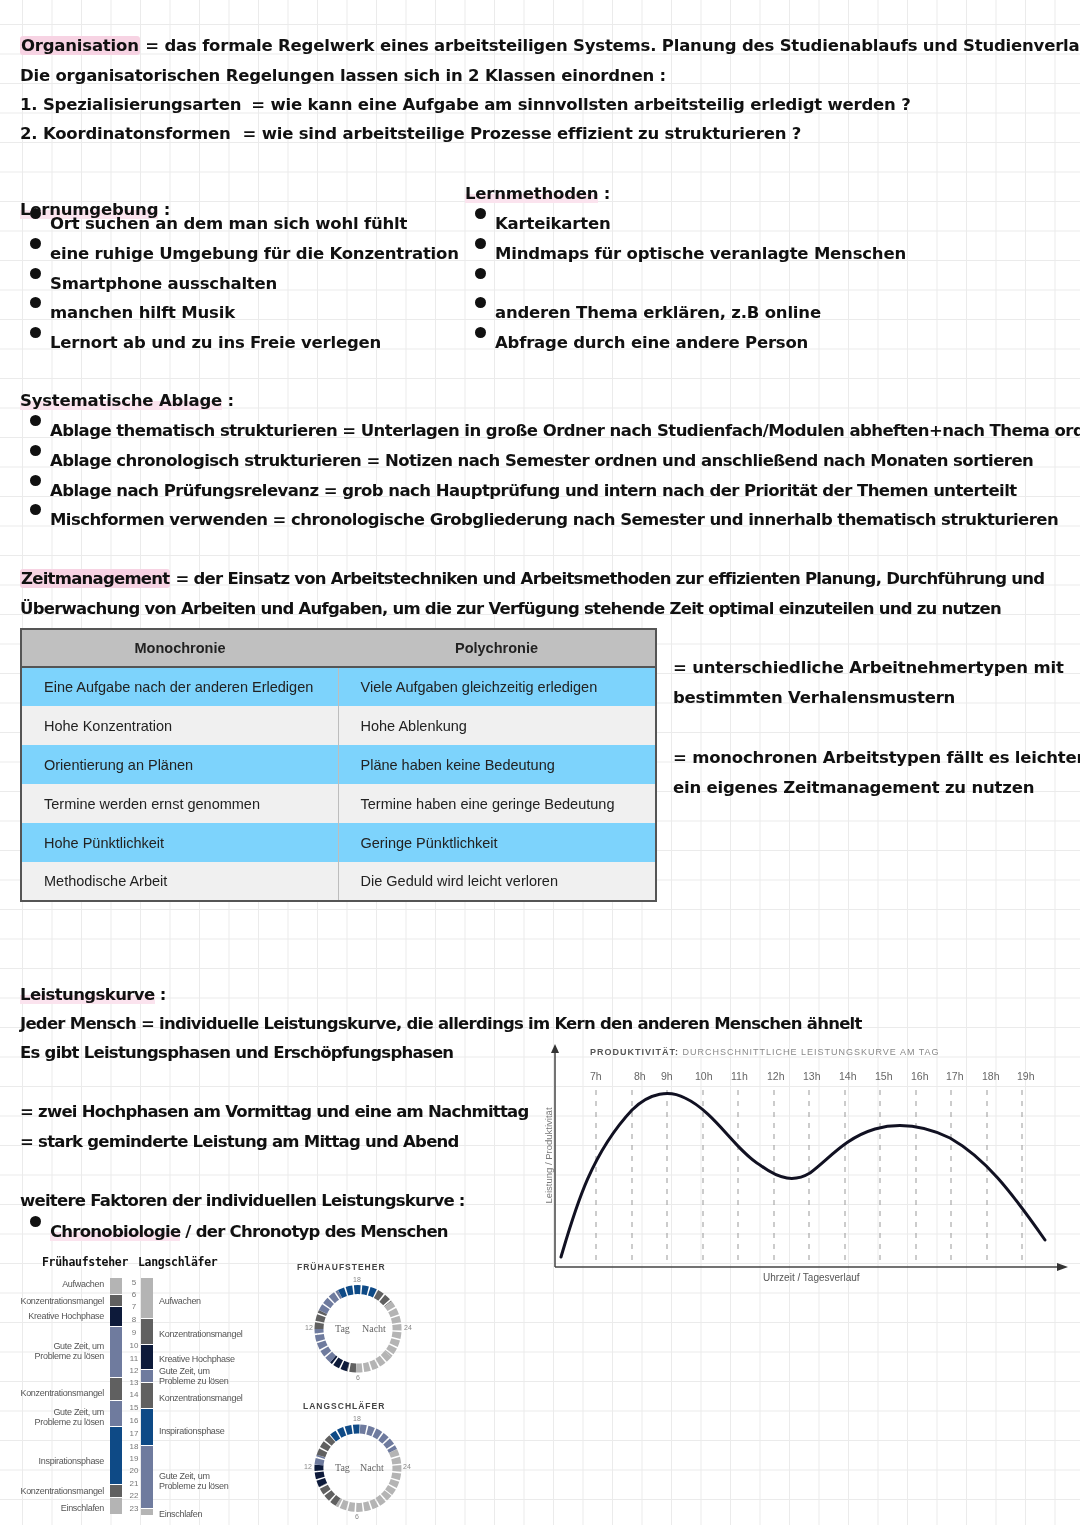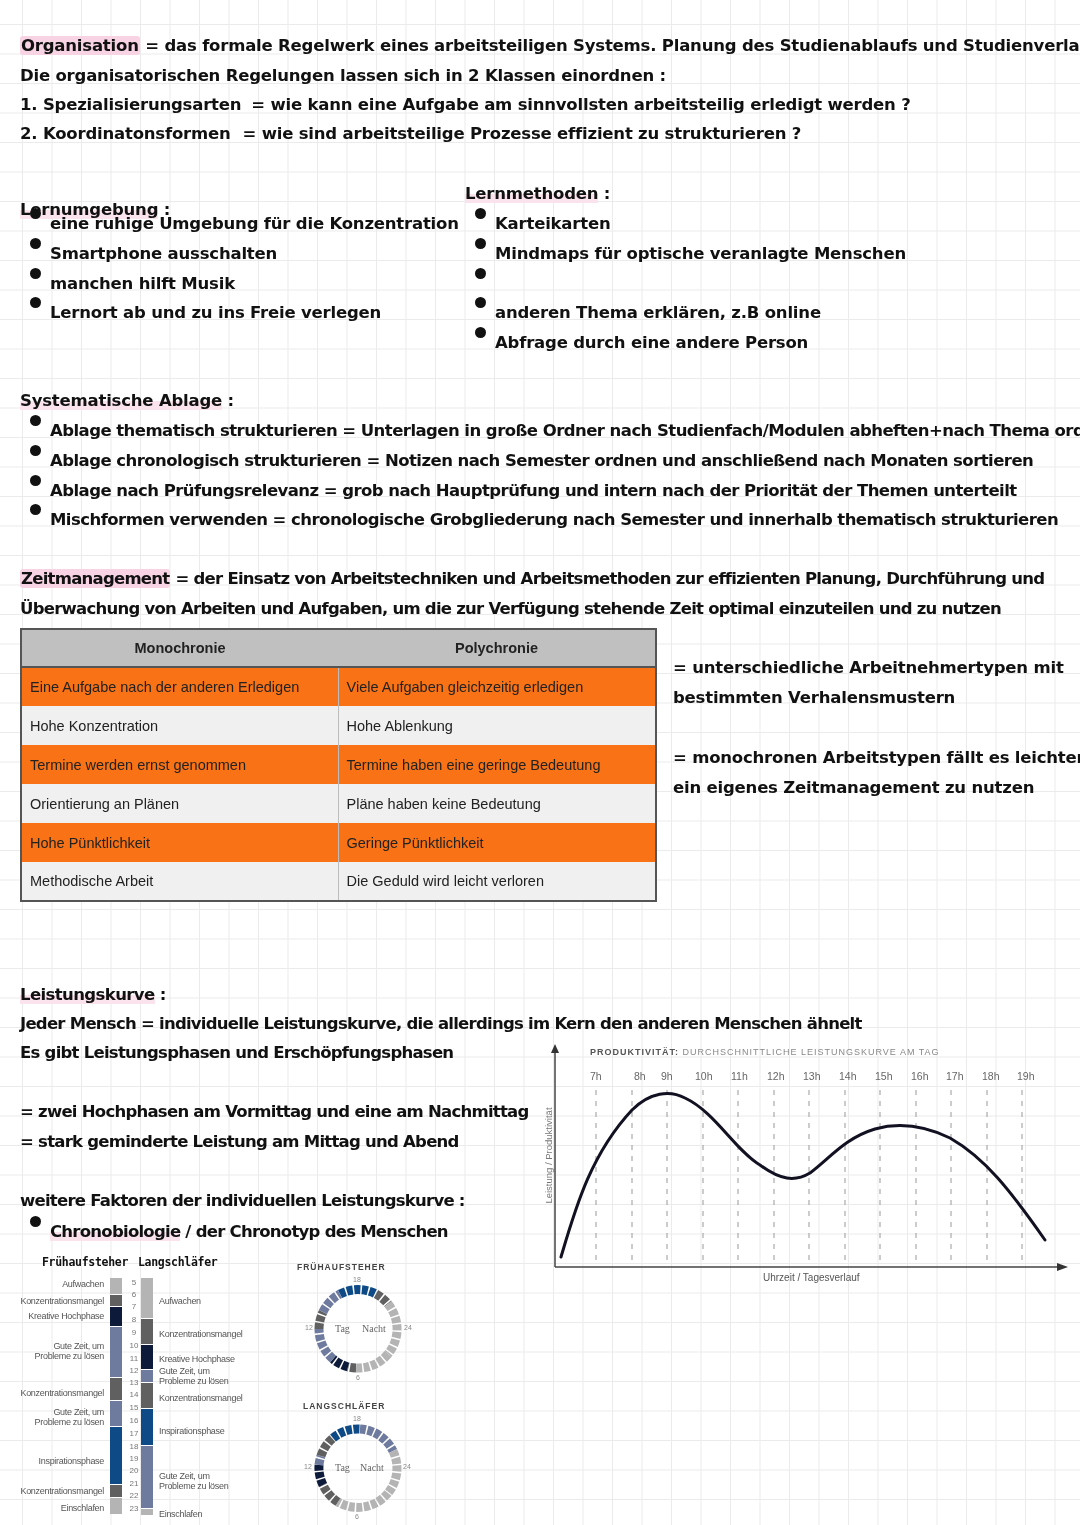--- a/index.html
+++ b/index.html
@@ -17,23 +17,23 @@
     color: #111;
   }
   .t { position: absolute; white-space: nowrap; font-size: 16.5px; font-weight: bold; letter-spacing: -0.2px; line-height: 20px; }
   .hl { background: #f7d3e3; border-radius: 3px; padding: 0 1px; }
   .hl-soft { background: linear-gradient(to top, #fbe3ee 45%, transparent 45%); }
   .bullet-list { position: absolute; list-style: none; }
   .bullet-list li { position: relative; height: 29.8px; padding-left: 30px; font-size: 16.5px; font-weight: bold; white-space: nowrap; letter-spacing: -0.2px; line-height: 29.8px; padding-top: 3px; }
   .bullet-list li .dot { position: absolute; left: 10px; top: 2px; width: 11px; height: 11px; border-radius: 50%; background: #111; }
 
   
-  .mtable { position: absolute; left: 20px; top: 628px; width: 637px; border: 2px solid #555; border-collapse: collapse; font-family: "Liberation Sans", sans-serif; font-size: 14.5px; color: #222; background: #f97316; }
+  .mtable { position: absolute; left: 20px; top: 628px; width: 637px; border: 2px solid #555; border-collapse: collapse; font-family: "Liberation Sans", sans-serif; font-size: 14.5px; color: #222; background: #7dd3fc; }
   .mtable th { background: #c0c0c0; height: 38px; font-weight: bold; font-size: 14.5px; color: #222; border-bottom: 2px solid #555; }
-  .mtable td { height: 39px; padding-left: 8px; }
+  .mtable td { height: 39px; padding-left: 22px; }
   .mtable tr:nth-child(even) td { background: #f0f0f0; }
   .mtable td:first-child { width: 317px; border-right: 1px solid #bdbdbd; }
 
   
   .chart { position: absolute; left: 545px; top: 1040px; width: 535px; height: 250px; }
 
   
   .chrono { position: absolute; left: 10px; top: 1250px; width: 270px; height: 275px; font-family: "Liberation Sans", sans-serif; }
   .chrono .hd { position: absolute; top: 5px; font-size: 11.5px; font-weight: bold; font-family: "DejaVu Sans Mono", monospace; letter-spacing: -0.3px; }
   .chrono .lbl { position: absolute; font-size: 9px; color: #555; line-height: 10px; white-space: nowrap; letter-spacing: -0.3px; }
@@ -53,20 +53,21 @@
   <span>1. Spezialisierungsarten</span><span style="display:inline-block;width:10px"></span><span>= wie kann eine Aufgabe am sinnvollsten arbeitsteilig erledigt werden ?</span>
 </div>
 <div class="t" style="left:20px; top:124px;">
   <span>2. Koordinatonsformen</span><span style="display:inline-block;width:12px"></span><span>= wie sind arbeitsteilige Prozesse effizient zu strukturieren ?</span>
 </div>
 
 <div class="t" style="left:20px; top:184px;margin-top:16px;">
   <span class="hl-soft">Lernumgebung</span><span> :</span>
 </div>
 <ul class="bullet-list" style="left:20px; top:206px;">
+  <li><span class="dot"></span><span>Ort suchen an dem man sich wohl fühlt</span></li>
   <li><span class="dot"></span><span>eine ruhige Umgebung für die Konzentration</span></li>
   <li><span class="dot"></span><span>Smartphone ausschalten</span></li>
   <li><span class="dot"></span><span>manchen hilft Musik</span></li>
   <li><span class="dot"></span><span>Lernort ab und zu ins Freie verlegen</span></li>
 </ul>
 
 <div class="t" style="left:465px; top:184px;">
   <span class="hl-soft">Lernmethoden</span><span> :</span>
 </div>
 <ul class="bullet-list" style="left:465px; top:206px;">
@@ -102,26 +103,26 @@
   <tbody>
     <tr>
         <td>Eine Aufgabe nach der anderen Erledigen</td>
         <td>Viele Aufgaben gleichzeitig erledigen</td>
       </tr>
     <tr>
         <td>Hohe Konzentration</td>
         <td>Hohe Ablenkung</td>
       </tr>
     <tr>
+        <td>Orientierung an Plänen</td>
+        <td>Pläne haben keine Bedeutung</td>
+      </tr>
+    <tr>
         <td>Termine werden ernst genommen</td>
         <td>Termine haben eine geringe Bedeutung</td>
-      </tr>
-    <tr>
-        <td>Orientierung an Plänen</td>
-        <td>Pläne haben keine Bedeutung</td>
       </tr>
     <tr>
         <td>Hohe Pünktlichkeit</td>
         <td>Geringe Pünktlichkeit</td>
       </tr>
     <tr>
         <td>Methodische Arbeit</td>
         <td>Die Geduld wird leicht verloren</td>
       </tr>
   </tbody>

